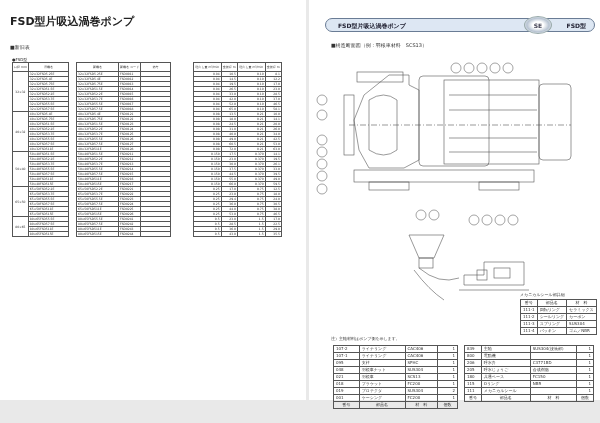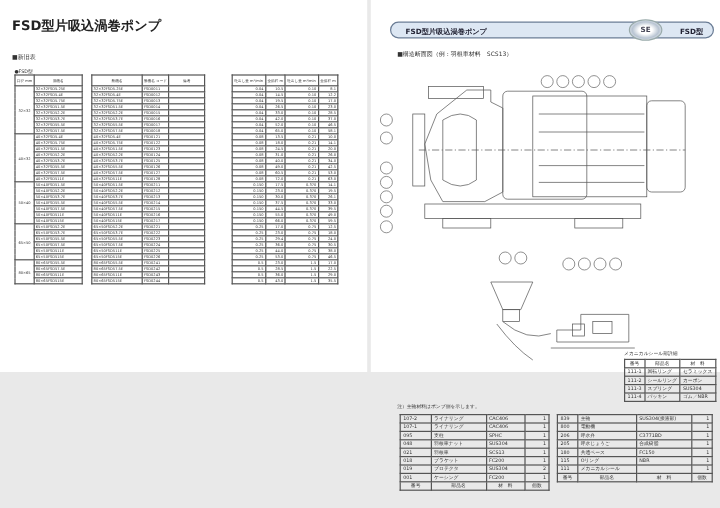--- a/index.html
+++ b/index.html
@@ -1,17 +1,17 @@
 <!DOCTYPE html>
 <html><head>
 <meta charset="utf-8">
 <style>
 *{box-sizing:border-box;margin:0;padding:0}
 body{width:600px;height:423px;background:#e9e9e9;font-family:"DejaVu Sans",sans-serif;position:relative;overflow:hidden}
-.page{position:absolute;top:0;height:310px;background:#fff}
+.page{position:absolute;top:0;height:400px;background:#fff}
 #lp{left:0;width:306px}
 #rp{left:309px;width:291px}
 .h1{position:absolute;left:10px;top:14px;font-size:11px;font-weight:bold;color:#222}
 .sec{position:absolute;font-size:5px;color:#333}
 table{border-collapse:collapse;position:absolute;font-size:3px;color:#333}
 td,th{border:0.5px solid #555;padding:0 1px;height:4.1px;line-height:4px;white-space:nowrap;overflow:hidden;font-weight:normal}
 th{height:9px;line-height:4px;text-align:center}
 .num{text-align:right}
 .hdr{position:absolute;left:16px;top:18px;width:270px;height:14px;border:1px solid #6a7c95;border-radius:8px;background:#dde7f3;font-size:6px;font-weight:bold;color:#223}
 .hdr .t{position:absolute;left:12px;top:3px}

